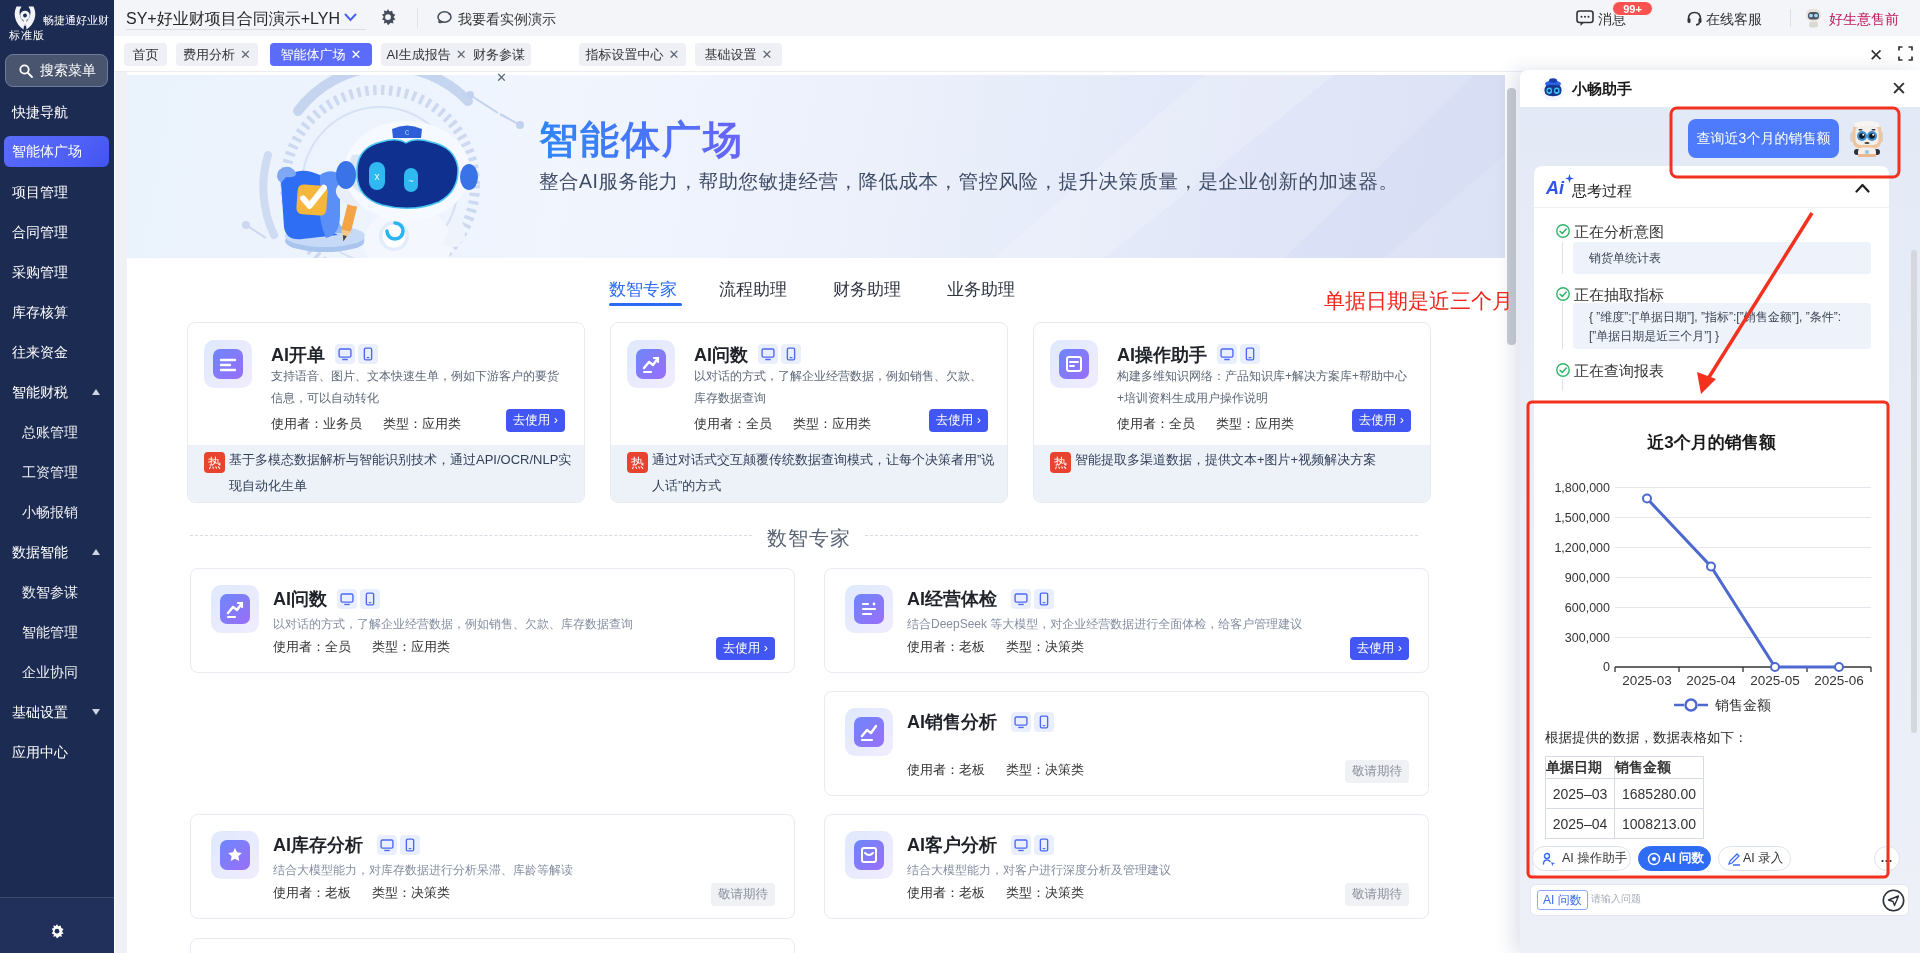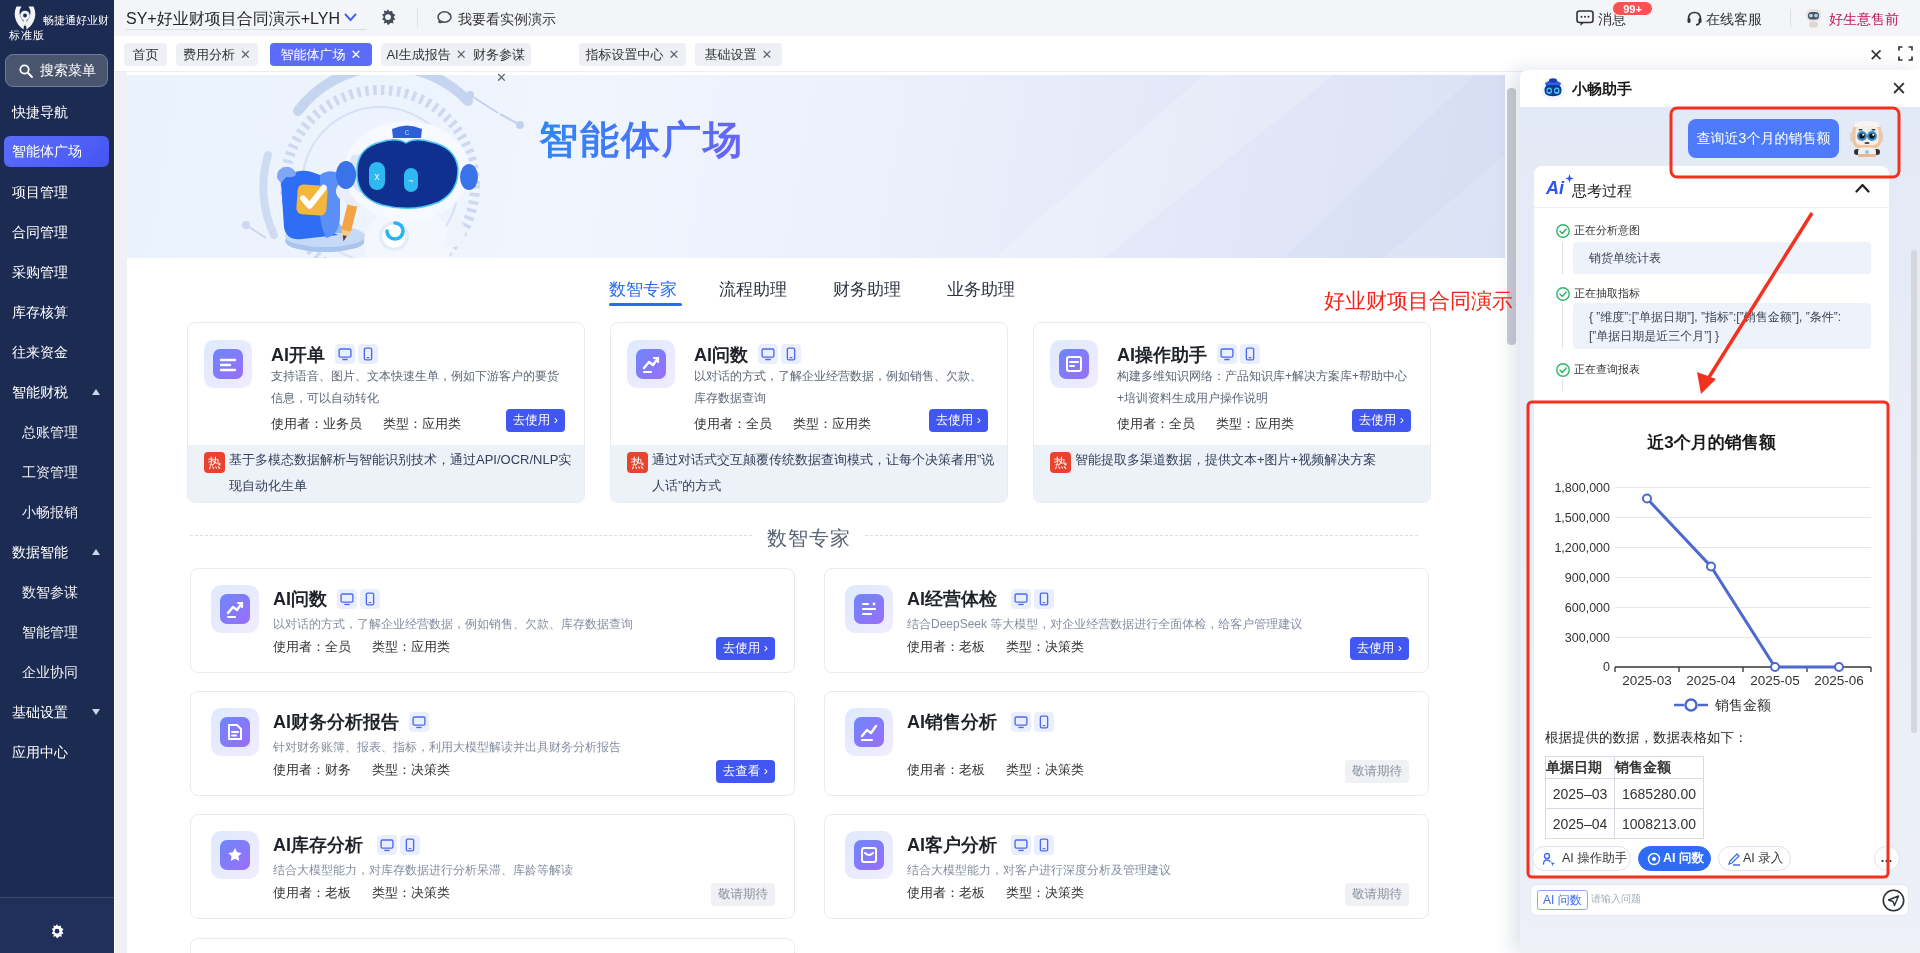--- a/index.html
+++ b/index.html
@@ -58,21 +58,21 @@
 #redtext{position:absolute;left:1324px;top:287px;font-size:21px;color:#f3251a;z-index:40;}
 #mscroll{position:absolute;left:1507px;top:88px;width:9px;height:257px;border-radius:4px;background:#c9cdd4;z-index:9;}
 
 #panel{left:1520px;top:70px;width:400px;height:883px;z-index:20;border-radius:8px 0 0 0;background:linear-gradient(180deg,#e2e9f6 0%,#e8edf7 40%,#edf0f7 100%);box-shadow:-8px 0 18px rgba(40,62,120,.14);}
 #phead{position:absolute;left:0;top:0;width:400px;height:37px;background:#fff;border-radius:8px 0 0 0;}
 #ptitle{position:absolute;left:52px;top:10px;font-size:15px;font-weight:bold;color:#1a1a1a;}
 #pclose{position:absolute;left:371px;top:7px;font-size:19px;color:#333;}
 #bubble{position:absolute;left:168px;top:49px;width:151px;height:39px;border-radius:8px;background:#4e7bfb;color:#fff;font-size:14px;line-height:39px;text-align:center;}
 #pavatar{position:absolute;left:329px;top:50px;width:34px;height:37px;border-radius:6px;overflow:hidden;}
 #pcard{position:absolute;left:14px;top:96px;width:355px;height:712px;background:#fff;border-radius:8px;}
-.step{position:absolute;left:40px;font-size:11px;color:#333;}
+.step{position:absolute;left:40px;font-size:15px;color:#333;}
 .chkc{position:absolute;left:22px;width:14px;height:14px;}
 .vline{position:absolute;left:28px;width:1px;background:#dde1e8;}
 .stepbox{position:absolute;left:39px;width:298px;background:#edf2fb;border-radius:4px;font-size:12px;color:#3c4654;}
 #charttitle{position:absolute;left:0;top:265px;width:355px;text-align:center;font-size:17px;font-weight:bold;color:#1a1a1a;}
 #tbltext{position:absolute;left:11px;top:563px;font-size:13.5px;color:#262626;}
 #ptable{position:absolute;left:11px;top:590px;border-collapse:collapse;font-size:14px;color:#333;}
 #ptable td,#ptable th{border:1px solid #d6dbe3;}
 #ptable th{font-weight:bold;width:69px;height:22px;text-align:left;}
 #ptable td{height:30px;text-align:center;}
 #ptable td.num{width:89px;text-align:left;padding-left:7px;}
@@ -136,20 +136,21 @@
         <text x="231" y="109" font-size="9" fill="#e8fbff" text-anchor="middle" font-family="Liberation Sans">~</text>
       </g>
     </svg>
 
   </div>
   <svg class="abs" style="left:700px;top:3px" width="691" height="183" viewBox="0 0 691 183">
       <polygon points="180,183 390,0 520,0 290,183" fill="rgba(255,255,255,.20)"></polygon>
       <polygon points="470,183 660,0 691,0 691,80 570,183" fill="rgba(202,211,242,.25)"></polygon>
     </svg>
   <div id="btitle">智能体广场</div>
+  <div id="bsub">整合AI服务能力，帮助您敏捷经营，降低成本，管控风险，提升决策质量，是企业创新的加速器。</div>
   <div class="ctab" style="left:495px;color:#2a6af5">数智专家</div>
   <div class="ctab" style="left:605px">流程助理</div>
   <div class="ctab" style="left:719px">财务助理</div>
   <div class="ctab" style="left:833px">业务助理</div>
   <div id="ctab-line"></div>
 
   <div class="bigcard" style="left:73px">
     <div class="icon48">
         <div class="glyph"></div>
         <svg class="abs" style="left:9px;top:9px" width="30" height="30" viewBox="0 0 30 30">
@@ -270,38 +271,20 @@
           <rect x="4.5" y="5.5" width="13" height="9" rx="1.5" fill="none" stroke="#4e68f0" stroke-width="1.5"></rect>
           <line x1="8" y1="17" x2="14" y2="17" stroke="#4e68f0" stroke-width="1.5"></line>
         </svg></div>
     <div class="chip" style="left:209px;top:20px"><svg width="20" height="20" viewBox="0 0 22 22">
           <rect x="7" y="4.5" width="8" height="13" rx="1.5" fill="none" stroke="#4e68f0" stroke-width="1.5"></rect>
           <line x1="9.5" y1="15" x2="12.5" y2="15" stroke="#4e68f0" stroke-width="1.2"></line>
         </svg></div>
     <div class="carddesc">结合DeepSeek 等大模型，对企业经营数据进行全面体检，给客户管理建议</div>
     <div class="cardmeta">使用者：老板<span style="margin-left:21px">类型：决策类</span></div>
     <div class="gobtn">去使用 ›</div>
-  </div>
-  <div class="gcard" style="left:76px;top:619px">
-    <div class="icon48">
-        <div class="glyph"></div>
-        <svg class="abs" style="left:9px;top:9px" width="30" height="30" viewBox="0 0 30 30">
-          <path d="M9 8 h8 l4 4 v10 h-12 z" fill="none" stroke="#fff" stroke-width="2"></path>
-          <line x1="12" y1="15" x2="18" y2="15" stroke="#fff" stroke-width="2" stroke-linecap="round"></line>
-          <line x1="12" y1="18.5" x2="16" y2="18.5" stroke="#fff" stroke-width="2" stroke-linecap="round"></line>
-        </svg>
-      </div>
-    <div class="cardtitle">AI财务分析报告</div>
-    <div class="chip" style="left:218px;top:20px"><svg width="20" height="20" viewBox="0 0 22 22">
-          <rect x="4.5" y="5.5" width="13" height="9" rx="1.5" fill="none" stroke="#4e68f0" stroke-width="1.5"></rect>
-          <line x1="8" y1="17" x2="14" y2="17" stroke="#4e68f0" stroke-width="1.5"></line>
-        </svg></div>
-    <div class="carddesc">针对财务账簿、报表、指标，利用大模型解读并出具财务分析报告</div>
-    <div class="cardmeta">使用者：财务<span style="margin-left:21px">类型：决策类</span></div>
-    <div class="gobtn">去查看 ›</div>
   </div>
   <div class="gcard" style="left:710px;top:619px">
     <div class="icon48">
         <div class="glyph"></div>
         <svg class="abs" style="left:9px;top:9px" width="30" height="30" viewBox="0 0 30 30">
           <polyline points="8,19 13,13 17,16 22,9" fill="none" stroke="#fff" stroke-width="2.4" stroke-linecap="round" stroke-linejoin="round"></polyline>
           <line x1="8" y1="23" x2="18" y2="23" stroke="#fff" stroke-width="2.2" stroke-linecap="round"></line>
         </svg>
       </div>
     <div class="cardtitle">AI销售分析</div>
@@ -631,13 +614,13 @@
     <span>转人工</span>
   </div>
   <div id="pscroll"></div>
 </div>
 <svg id="annot" viewBox="0 0 1920 953">
 <rect x="1671" y="108" width="228" height="69" rx="6" fill="none" stroke="#f2311f" stroke-width="3"></rect>
 <rect x="1528" y="402" width="360" height="475" rx="4" fill="none" stroke="#f2311f" stroke-width="3"></rect>
 <line x1="1812" y1="213" x2="1706" y2="382" stroke="#f2311f" stroke-width="3.5"></line>
 <polygon points="1701,394 1697,372 1716,379" fill="#f2311f"></polygon>
 </svg>
-<div id="redtext">好业财项目合同演示</div>
+<div id="redtext">单据日期是近三个月</div>
 
 </body></html>

